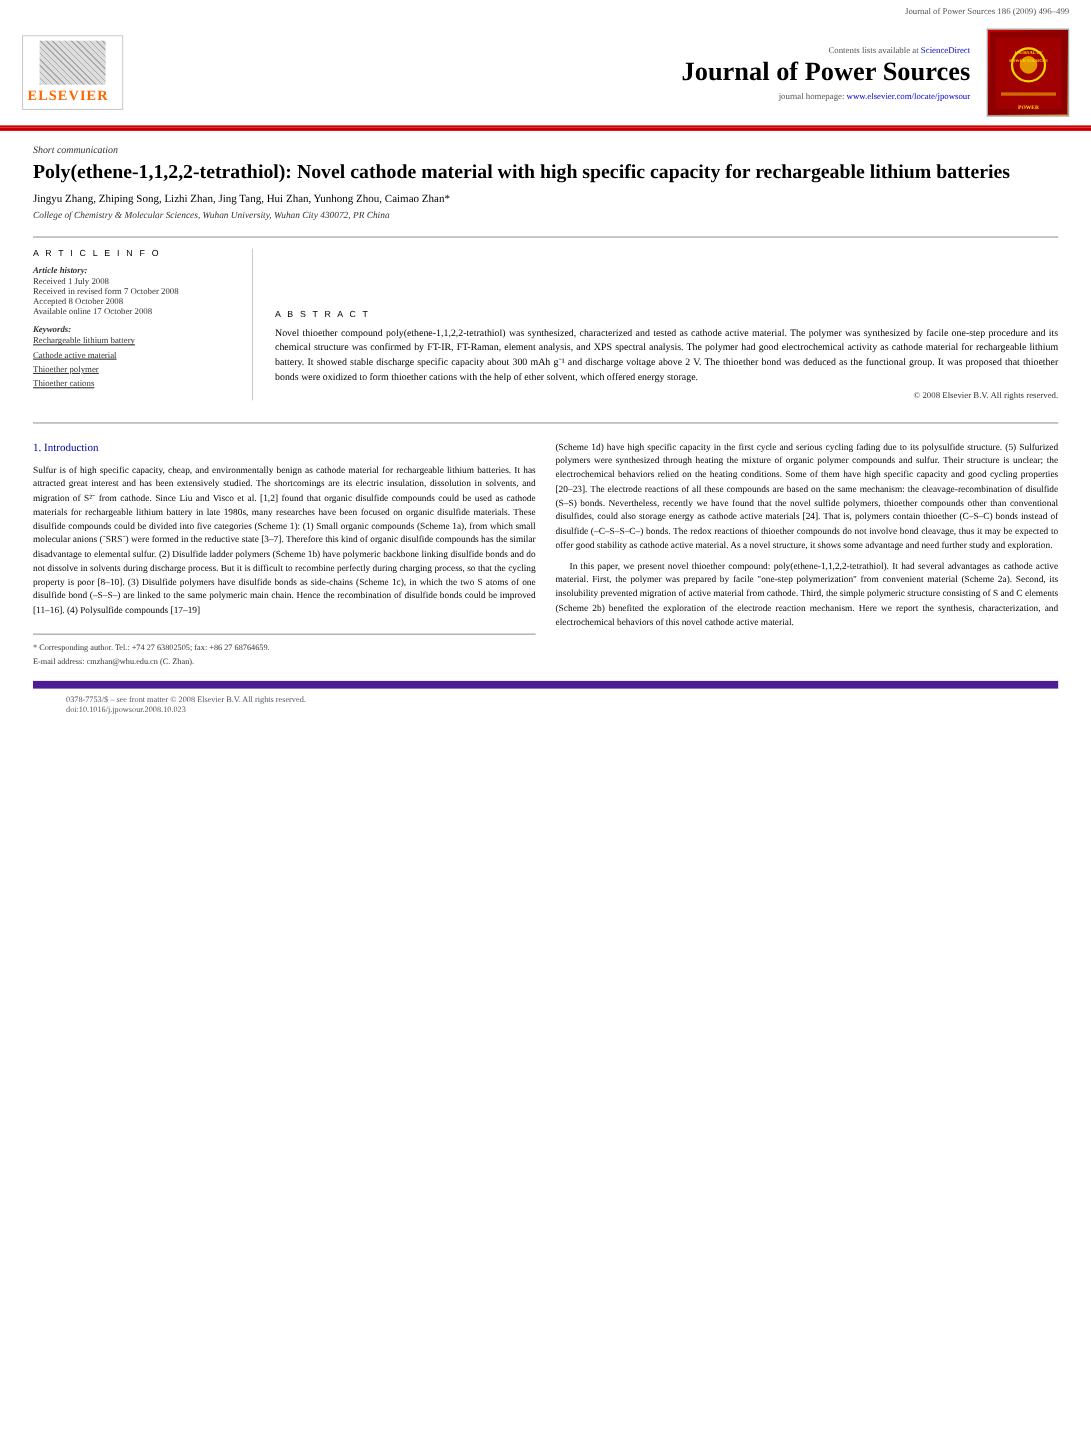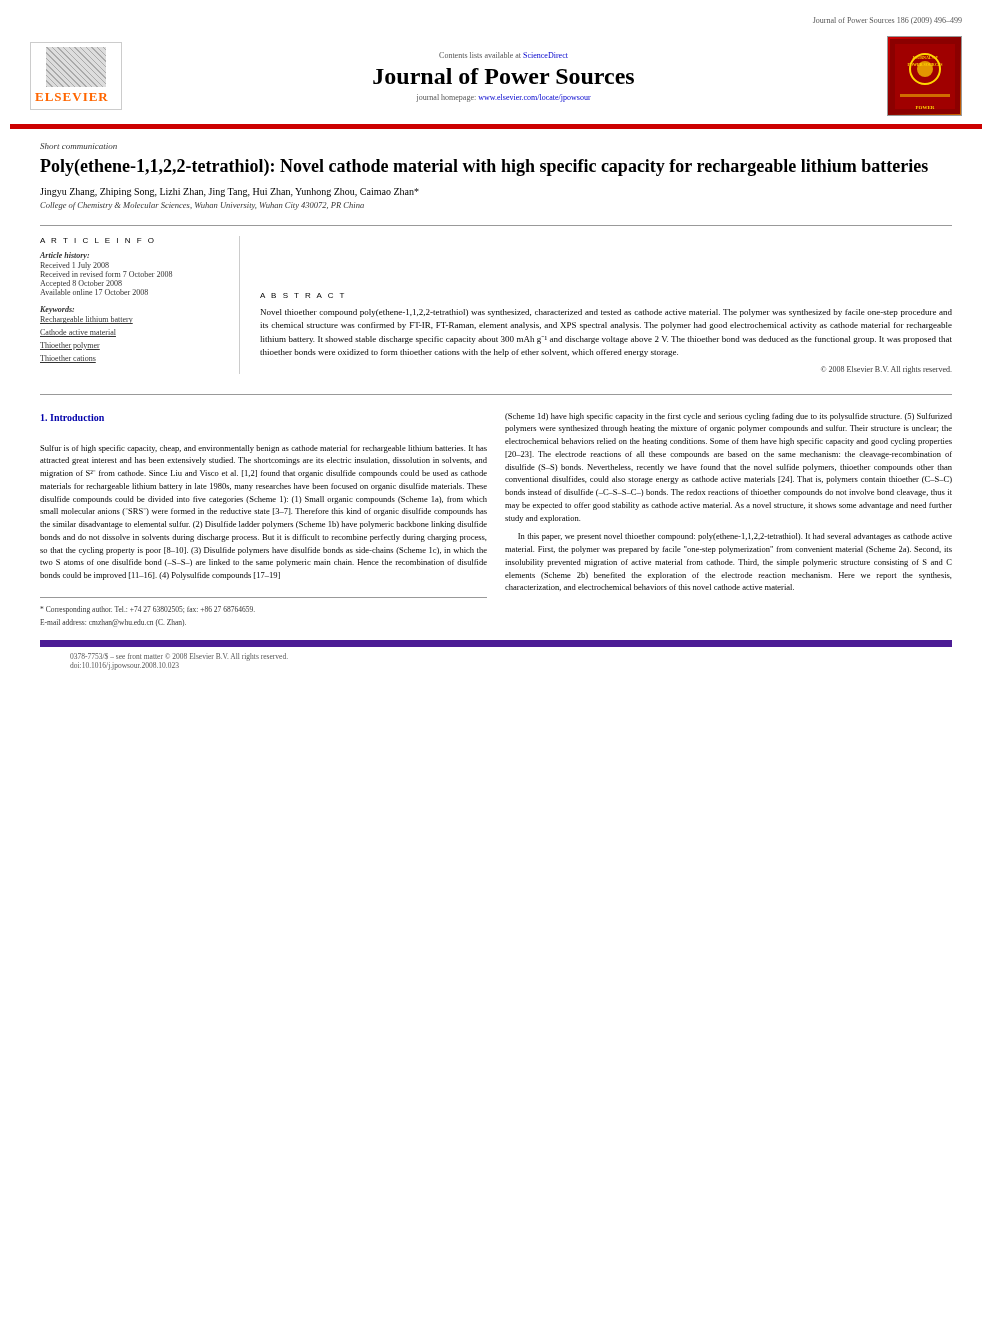--- a/index.html
+++ b/index.html
@@ -8,21 +8,21 @@
       font-family: 'Times New Roman', Times, serif;
       font-size: 9.5px;
       color: #000;
       width: 992px;
       min-height: 1323px;
     }
     .page {
       width: 992px;
       min-height: 1323px;
       background: #fff;
-      padding: 10px;
+      padding: 0;
     }
     
     .top-bar {
       text-align: right;
       font-size: 8px;
       color: #555;
       padding: 6px 20px 3px 20px;
       border-bottom: none;
     }
     .journal-header {
@@ -58,21 +58,21 @@
         #aaa,
         #aaa 1px,
         #ddd 1px,
         #ddd 4px
       );
       margin: 0 auto 2px auto;
       display: block;
     }
     .header-center {
       flex: 1;
-      text-align: center;
+      text-align: right;
       padding: 0 15px;
     }
     .sciencedirect-line {
       font-size: 8px;
       color: #555;
       margin-bottom: 3px;
     }
     .sciencedirect-link {
       color: #00c;
       text-decoration: none;
@@ -224,23 +224,23 @@
     }
     .body-col {
       flex: 1;
       font-size: 8.5px;
       line-height: 1.5;
       color: #000;
       text-align: justify;
     }
     .section-title {
       font-size: 10px;
-      font-weight: bold;
+      font-weight: normal;
       color: #00a;
-      margin-bottom: 17px;
+      margin-bottom: 6px;
     }
     .body-col p {
       margin-bottom: 6px;
       text-indent: 1.5em;
     }
     .body-col p:first-of-type {
       text-indent: 0;
     }
     
     .footnote-area {

